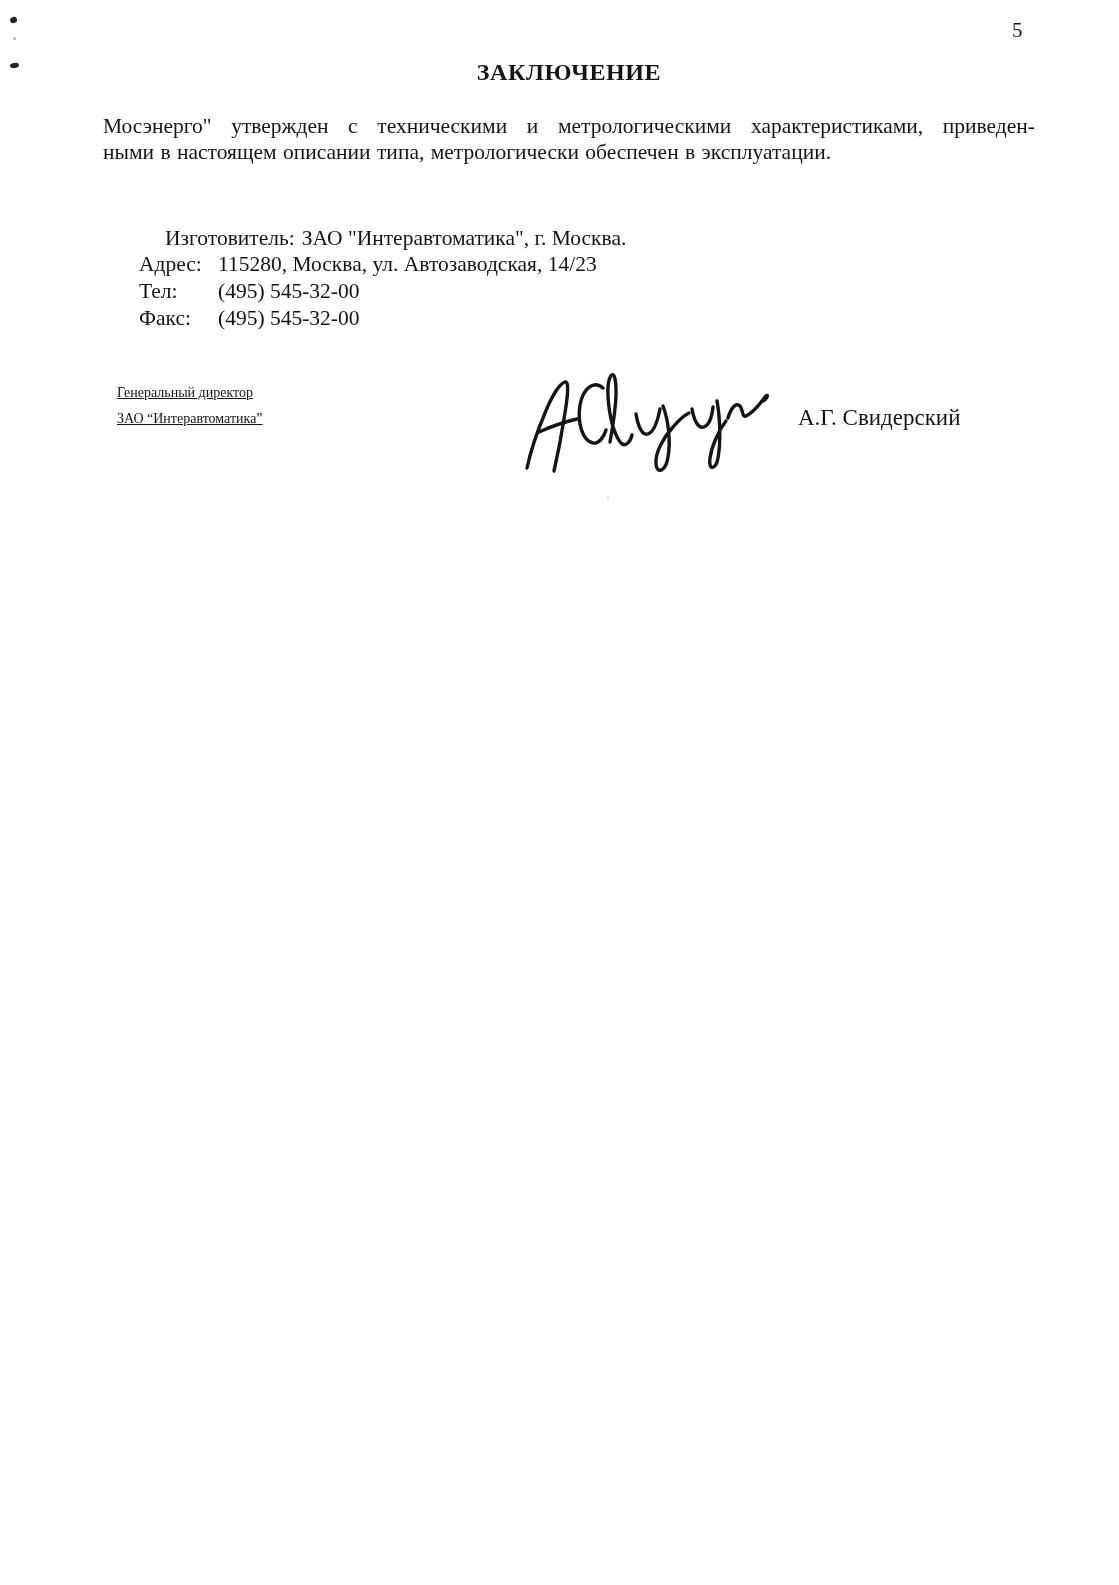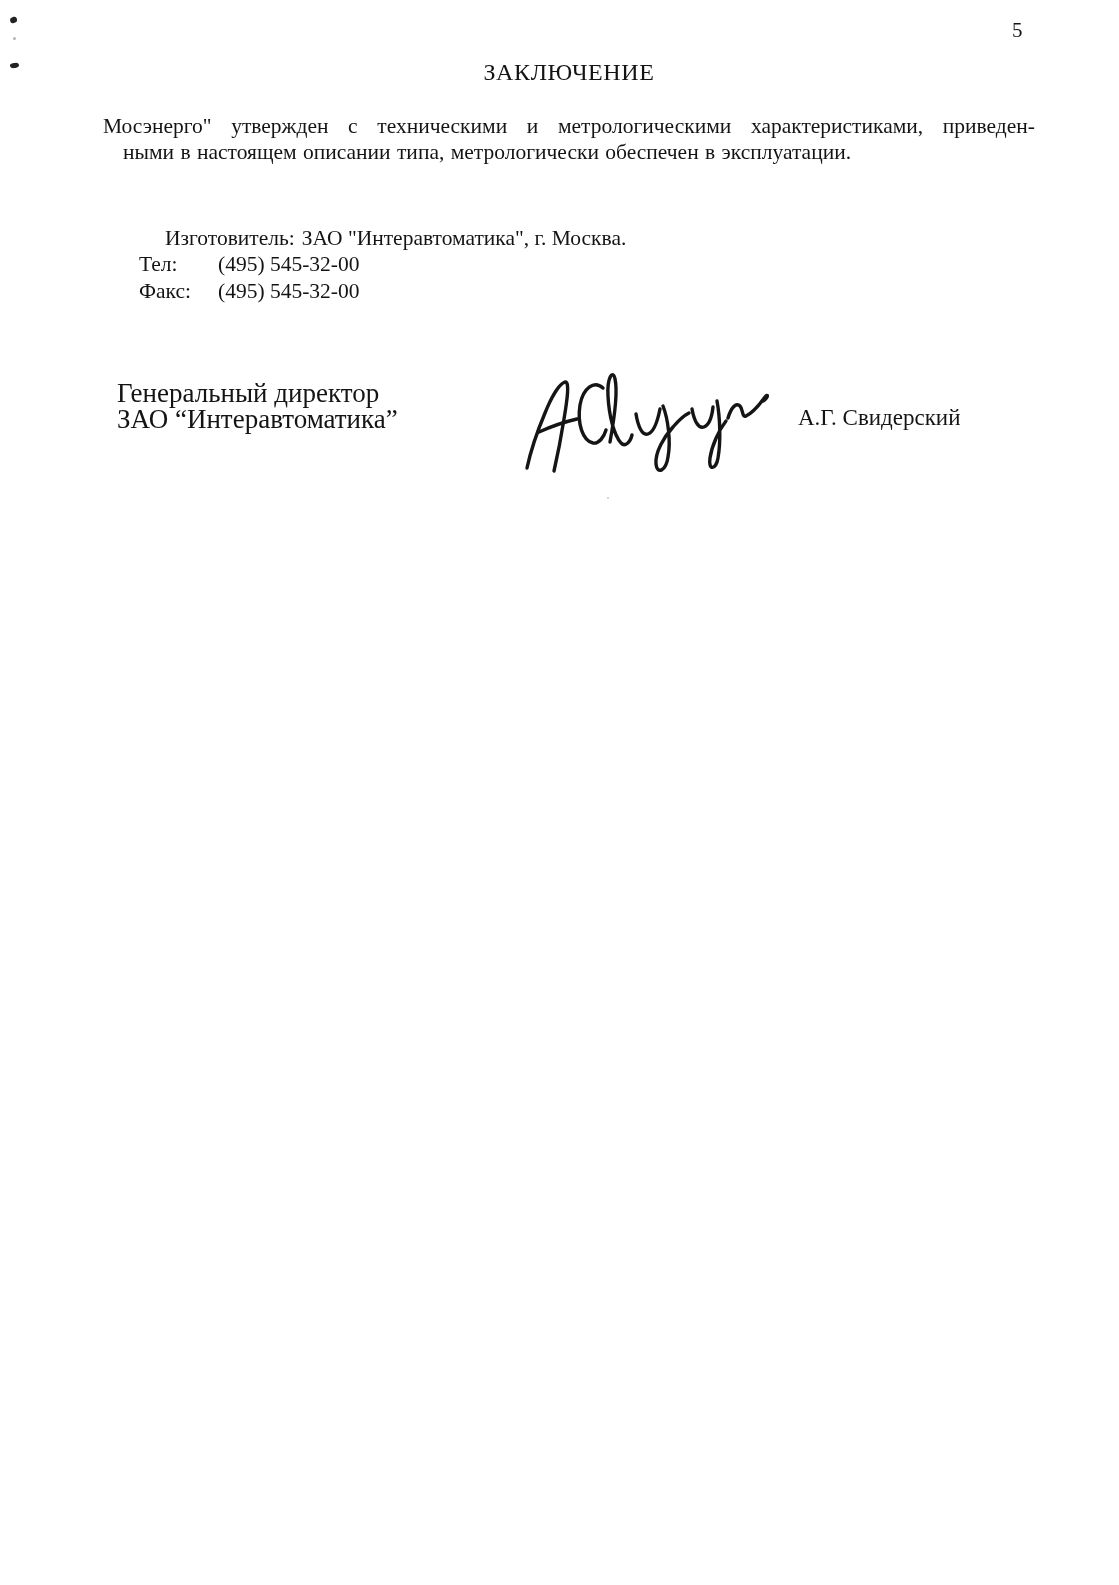--- a/index.html
+++ b/index.html
@@ -18,35 +18,35 @@
     top: 18px;
     font-size: 21px;
   }
   .doc-title {
     position: absolute;
     left: 103px;
     top: 59px;
     width: 932px;
     text-align: center;
     font-size: 24px;
-    font-weight: normal;
+    font-weight: bold;
     letter-spacing: 0.6px;
   }
   .paragraph {
     position: absolute;
     left: 103px;
     top: 113px;
     width: 932px;
     font-size: 21.5px;
     line-height: 26px;
     word-spacing: 1px;
   }
   .pline { text-align: justify; text-align-last: justify; }
   .pline.first { padding-left: 62px; }
-  .pline.last { text-align: right; text-align-last: left; margin-left: 20px; }
+  .pline.last { text-align: right; text-align-last: left; }
   .manufacturer {
     position: absolute;
     left: 165px;
     top: 226px;
     font-size: 21.5px;
     white-space: nowrap;
   }
   .manufacturer .label { font-weight: normal; }
   .manufacturer .value { margin-left: 7px; }
   .contacts {
@@ -55,22 +55,23 @@
     top: 251px;
     font-size: 21.5px;
   }
   .contact-row { display: flex; line-height: 27px; }
   .contact-row .label { width: 79px; flex: 0 0 79px; }
   .contact-row .value { white-space: nowrap; }
   .sig-position {
     position: absolute;
     left: 117px;
     top: 380px;
-    font-size: 27px;
+    font-size: 14px;
     line-height: 26px;
+    text-decoration: underline;
   }
   .signatory-name {
     position: absolute;
     left: 798px;
     top: 405px;
     font-size: 23px;
     white-space: nowrap;
   }
   .signature-svg {
     position: absolute;
@@ -103,20 +104,24 @@
     <div class="pline">Мосэнерго" утвержден с техническими и метрологическими характеристиками, приведен-</div>
     <div class="pline last">ными в настоящем описании типа, метрологически обеспечен в эксплуатации.</div>
   </div>
 
   <div class="manufacturer">
     <span class="label">Изготовитель:</span><span class="value">ЗАО "Интеравтоматика", г. Москва.</span>
   </div>
 
   <div class="contacts">
     <div class="contact-row">
+      <span class="label">Адрес:</span>
+      <span class="value">115280, Москва, ул. Автозаводская, 14/23</span>
+    </div>
+    <div class="contact-row">
       <span class="label">Тел:</span>
       <span class="value">(495) 545-32-00</span>
     </div>
     <div class="contact-row">
       <span class="label">Факс:</span>
       <span class="value">(495) 545-32-00</span>
     </div>
   </div>
 
   <div class="sig-position">

